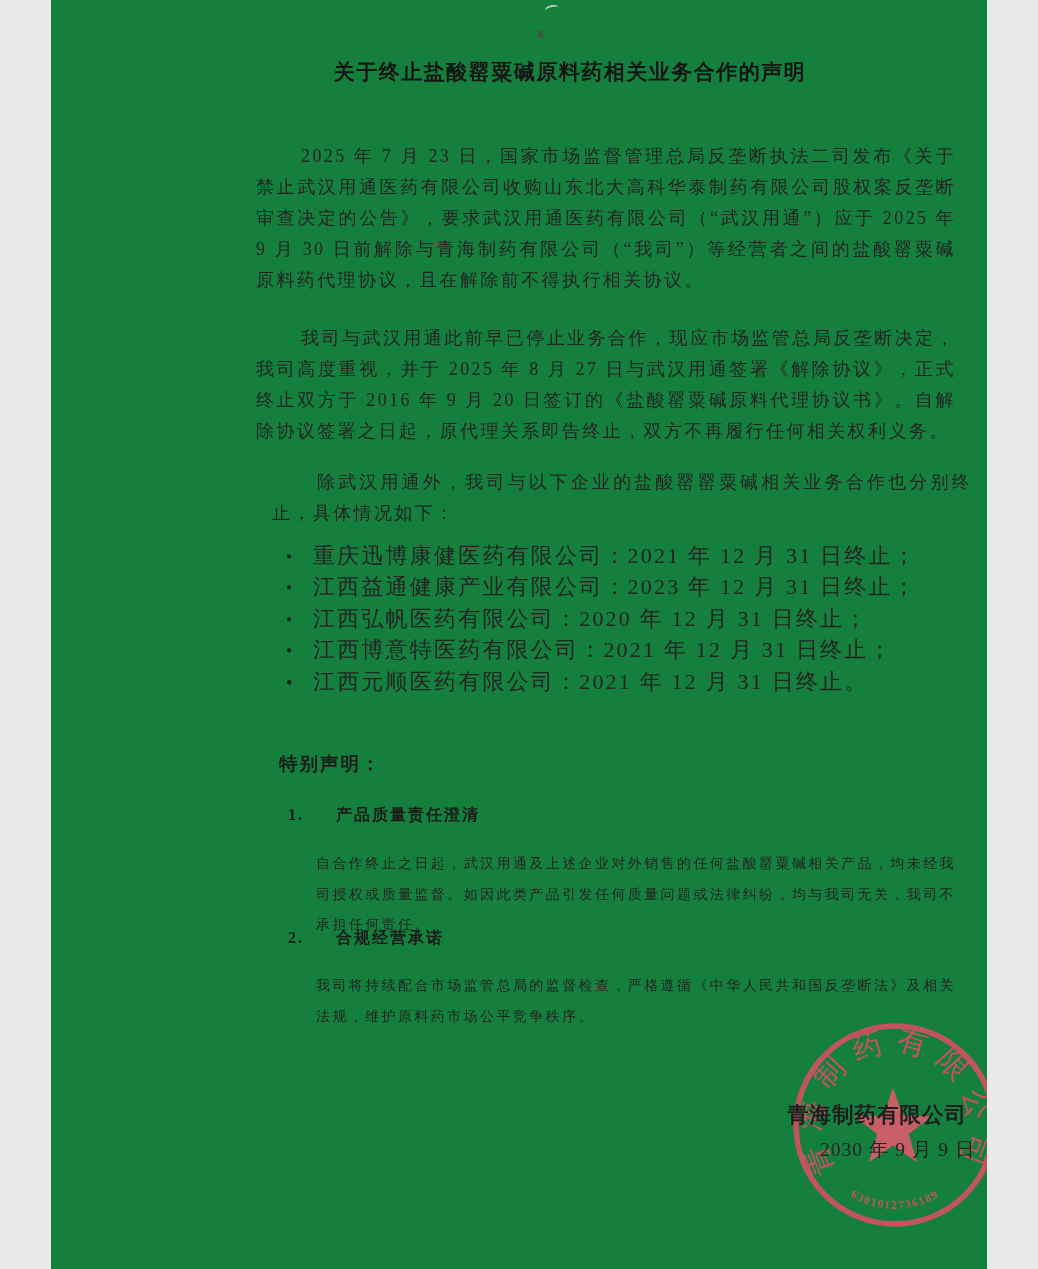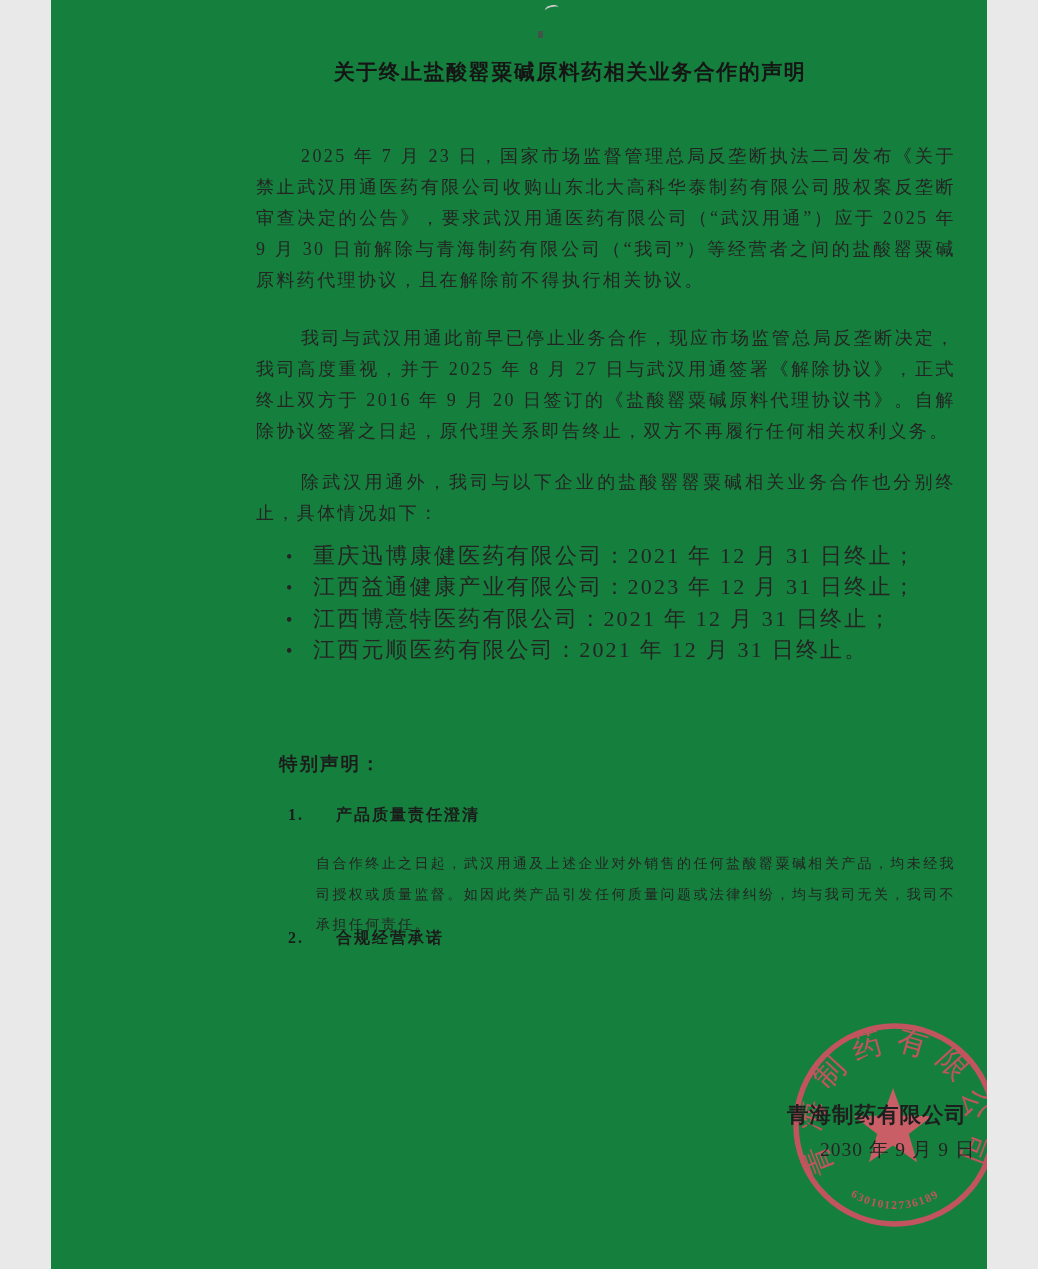--- a/index.html
+++ b/index.html
@@ -90,41 +90,42 @@
 
   <div class="artifact-1"></div>
   <div class="artifact-2"></div>
 
   <div class="title">关于终止盐酸罂粟碱原料药相关业务合作的声明</div>
 
   <p class="para indent" style="top:123px;">2025 年 7 月 23 日，国家市场监督管理总局反垄断执法二司发布《关于禁止武汉用通医药有限公司收购山东北大高科华泰制药有限公司股权案反垄断审查决定的公告》，要求武汉用通医药有限公司（“武汉用通”）应于 2025 年 9 月 30 日前解除与青海制药有限公司（“我司”）等经营者之间的盐酸罂粟碱原料药代理协议，且在解除前不得执行相关协议。</p>
 
   <p class="para indent" style="top:305px;">我司与武汉用通此前早已停止业务合作，现应市场监管总局反垄断决定，我司高度重视，并于 2025 年 8 月 27 日与武汉用通签署《解除协议》，正式终止双方于 2016 年 9 月 20 日签订的《盐酸罂粟碱原料代理协议书》。自解除协议签署之日起，原代理关系即告终止，双方不再履行任何相关权利义务。</p>
 
-  <p class="para indent" style="top:449px;">除武汉用通外，我司与以下企业的盐酸罂罂粟碱相关业务合作也分别终止，具体情况如下：</p>
+  <p class="para indent" style="top:449px;margin-left:16px;">除武汉用通外，我司与以下企业的盐酸罂罂粟碱相关业务合作也分别终止，具体情况如下：</p>
 
   <ul class="bullet-list">
     <li class="bullet-item"><span class="dot"></span><span>重庆迅博康健医药有限公司：2021 年 12 月 31 日终止；</span></li>
     <li class="bullet-item"><span class="dot"></span><span>江西益通健康产业有限公司：2023 年 12 月 31 日终止；</span></li>
-    <li class="bullet-item"><span class="dot"></span></li>
+    <li class="bullet-item"><span class="dot"></span><span>江西弘帆医药有限公司：2020 年 12 月 31 日终止；</span></li>
     <li class="bullet-item"><span class="dot"></span><span>江西博意特医药有限公司：2021 年 12 月 31 日终止；</span></li>
     <li class="bullet-item"><span class="dot"></span></li>
     <li class="bullet-item"><span class="dot"></span><span>江西元顺医药有限公司：2021 年 12 月 31 日终止。</span></li>
   </ul>
 
   <div class="special-heading">特别声明：</div>
 
   <div class="item-head" style="top:805px;">
     <span class="num">1.</span><span class="head">产品质量责任澄清</span>
   </div>
   <p class="item-body" style="top:835px;">自合作终止之日起，武汉用通及上述企业对外销售的任何盐酸罂粟碱相关产品，均未经我司授权或质量监督。如因此类产品引发任何质量问题或法律纠纷，均与我司无关，我司不承担任何责任。</p>
 
   <div class="item-head" style="top:928px;">
     <span class="num">2.</span><span class="head">合规经营承诺</span>
   </div>
+  <p class="item-body" style="top:957px;">我司将持续配合市场监管总局的监督检查，严格遵循《中华人民共和国反垄断法》及相关法规，维护原料药市场公平竞争秩序。</p>
 
   <div class="sig-company">青海制药有限公司</div>
   <div class="sig-date">2030 年 9 月 9 日</div>
 
   <svg class="seal" width="212" height="206" viewBox="0 0 212 206">
     <defs>
       <path id="seal-top-arc" d="M 47.7,148.6 A 74,74 0 1 1 164.3,148.6" fill="none"></path>
       <path id="seal-bottom-arc" d="M 34.8,147.5 A 84,84 0 0 0 177.2,147.5" fill="none"></path>
     </defs>
     <circle cx="106" cy="103" r="99" fill="none" stroke-width="5.5" stroke="#d94f63"></circle>

